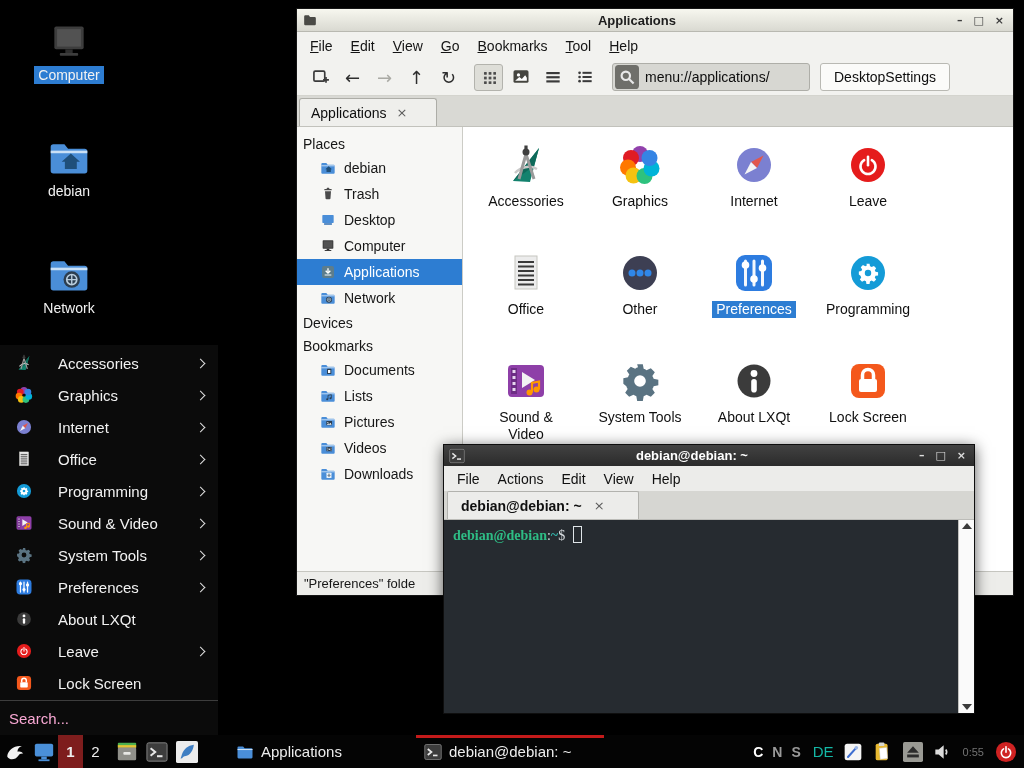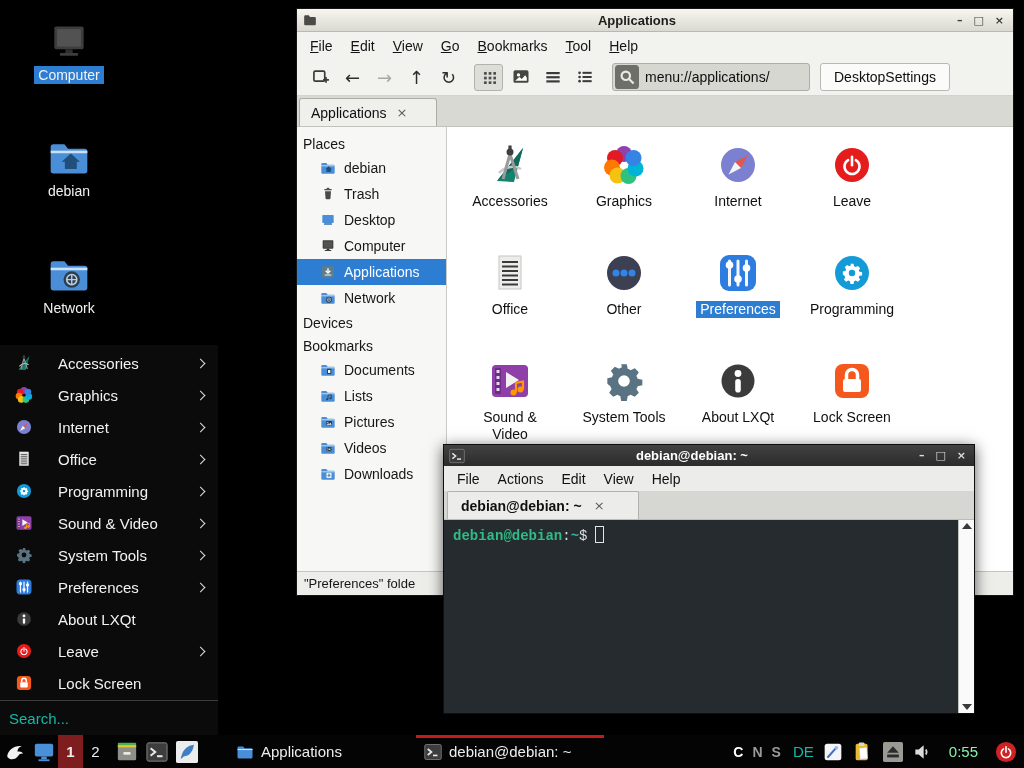--- a/index.html
+++ b/index.html
@@ -34,69 +34,69 @@
   .addr-ic{width:24px;height:24px;margin:0 2px;flex:none}
   .addr-text{font-size:14px;color:#0e0e0e;padding-left:4px;white-space:nowrap}
   .btn-flat{height:28px;padding:0 13px;background:#fbfbf9;border:1px solid #b9b9b3;border-radius:3px;font-size:14px;color:#0e0e0e;display:flex;align-items:center;margin-left:7px}
   .fm-tabrow{height:31px;background:#e9e9e4;display:flex;align-items:stretch;border-bottom:1px solid #c2c2bc}
   .lists{width:148px;height:27px;margin:2px 1px 0 2px;background:#fbfbf9;border:1px solid #b3b3ad;border-radius:3px;display:flex;align-items:center;padding:0 9px;font-size:14px;color:#0e0e0e;flex:none}
   .lists .arr{margin-left:auto;font-size:10px;color:#4c4c4c}
   .tabstrip{flex:1;background:#d9d9d4;display:flex;align-items:flex-end;padding-left:2px}
   .tab-active{height:28px;min-width:138px;background:#efefec;border:1px solid #adada7;border-bottom:none;border-radius:3px 3px 0 0;display:flex;align-items:center;padding:0 11px;font-size:14px;color:#0e0e0e;gap:10px}
   .tab-close{color:#5c5c5c;font-size:13px}
   .fm-main{flex:1;display:flex;min-height:0}
-  .fm-sidebar{width:150px;flex:none;background:#f7f7f5;border-right:1px solid #ccccc6;padding-top:5px;font-size:14px;color:#161616;overflow:hidden}
+  .fm-sidebar{width:166px;flex:none;background:#f7f7f5;border-right:1px solid #ccccc6;padding-top:5px;font-size:14px;color:#161616;overflow:hidden}
   .sb-header{height:23px;display:flex;align-items:center;padding-left:6px}
   .sb-item{height:26px;display:flex;align-items:center;padding-left:23px;gap:8px;white-space:nowrap}
   .sb-item.sel{background:#2d7dd2;color:#fff}
   .fm-view{flex:1;background:#fff;padding:6px 0 0 6px;display:grid;grid-template-columns:repeat(4,114px);grid-auto-rows:108px;align-content:start;overflow:hidden}
   .cell{display:flex;flex-direction:column;align-items:center;padding-top:8px}
   .cell .lbl{margin-top:4px;font-size:14px;color:#101010;text-align:center;line-height:1.22;padding:0 4px}
   .cell .lbl.narrow{max-width:70px}
   .cell .lbl.sel{background:#2d7dd2;color:#fff}
   .fm-status{height:24px;border-top:1px solid #c6c6c0;background:#ededea;display:flex;align-items:center;padding-left:7px;font-size:13px;color:#161616}
 
   
   .term{left:443px;top:444px;width:532px;height:270px;background:#ececea;border:1px solid #0e0e0e;z-index:3}
   .term-titlebar{height:21px;background:linear-gradient(#424242,#2b2b2b);display:flex;align-items:center;padding:0 5px;gap:5px}
   .term-title{flex:1;text-align:center;font-weight:bold;font-size:13px;color:#fff}
   .term .winbtn{color:#dedede}
   .term-menubar{height:25px;background:#ececea;display:flex;align-items:center;font-size:14px;color:#101010;padding:0 4px}
   .term-tabrow{height:29px;background:#d6d6d2;border-bottom:1px solid #bcbcb8;display:flex;align-items:flex-end;padding-left:3px}
   .term-tab{height:28px;min-width:192px;background:#ececea;border:1px solid #b2b2ae;border-bottom:none;border-radius:2px 2px 0 0;display:flex;align-items:center;padding:0 13px;font-size:14px;font-weight:bold;color:#101010;gap:12px}
   .term-body{flex:1;display:flex;min-height:0}
-  .term-screen{flex:1;background:#262b30;padding:6px 2px 0 9px;font-family:Liberation Mono, monospace;font-size:14px;line-height:1.3;white-space:pre}
+  .term-screen{flex:1;background:#262b30;padding:6px 2px 0 9px;font-family:Liberation Serif, serif;font-size:14px;line-height:1.3;white-space:pre}
   .p-user{color:#2ebd85;font-weight:bold}
   .p-plain{color:#d9dee1}
   .p-path{color:#33b0a6;font-weight:bold}
   .cursor{display:inline-block;width:9px;height:17px;border:1px solid #dfe5e8;vertical-align:-3px;margin-left:8px}
   .term-scroll{width:16px;flex:none;background:#fafafa;border-left:1px solid #c2c2be;display:flex;flex-direction:column;justify-content:space-between;align-items:center;padding:3px 0}
   .sarr{width:0;height:0;border-left:5px solid transparent;border-right:5px solid transparent}
   .sarr.up{border-bottom:6px solid #3a3a3a}
   .sarr.down{border-top:6px solid #3a3a3a}
 
   
   .startmenu{position:absolute;left:0;top:345px;width:218px;height:390px;background:#0b0b0b;z-index:6;display:flex;flex-direction:column;padding-top:2px}
   .sm-item{height:32px;flex:none;display:flex;align-items:center;padding:0 14px;color:#f2f2f2;font-size:15px}
   .sm-item .sm-lbl{margin-left:24px}
   .sm-chevron{margin-left:auto;width:7px;height:7px;border-right:1.6px solid #e0e0e0;border-top:1.6px solid #e0e0e0;transform:rotate(45deg)}
-  .sm-search{margin-top:auto;border-top:1px solid #3d3d3d;height:35px;display:flex;align-items:center;padding-left:9px;color:#14b8a6;font-size:15px}
+  .sm-search{margin-top:auto;border-top:1px solid #3d3d3d;height:35px;display:flex;align-items:center;padding-left:9px;color:#f9a8d4;font-size:15px}
 
   
   .taskbar{position:absolute;left:0;top:735px;width:1024px;height:33px;background:#040404;display:flex;align-items:center;z-index:10}
   .tb-ic{display:flex;align-items:center;justify-content:center;height:33px}
   .tb-ws{width:25px;height:33px;display:flex;align-items:center;justify-content:center;color:#ededed;font-size:15px}
   .tb-ws.active{background:#7e1d1d;font-weight:bold}
   .task{display:flex;align-items:center;gap:7px;color:#ededed;font-size:15px;padding:0 8px;height:33px;overflow:hidden;white-space:nowrap}
   .task.active{box-shadow:inset 0 3px 0 #c41a1a}
   .tray{margin-left:auto;display:flex;align-items:center;gap:9px;padding-right:7px}
   .led{font-weight:bold;font-size:14px;color:#9a9a9a}
   .led.on{color:#fff}
   .layout{font-size:15px;color:#14b8a6;margin-left:3px}
-  .clock{font-size:15px;color:#86efac;margin:0 8px}
+  .clock{font-size:11px;color:#737373;margin:0 2px}
   .i14{width:14px;height:14px}.i16{width:16px;height:16px}.i18{width:18px;height:18px}
   .i20{width:20px;height:20px}.i22{width:22px;height:22px}
   .i44{width:44px;height:44px}.i48{width:48px;height:48px}
 </style>
 </head>
 <body>
 
 <svg width="0" height="0" style="position:absolute" aria-hidden="true">
 <defs>
   <symbol id="sym-gear" viewBox="0 0 24 24">

